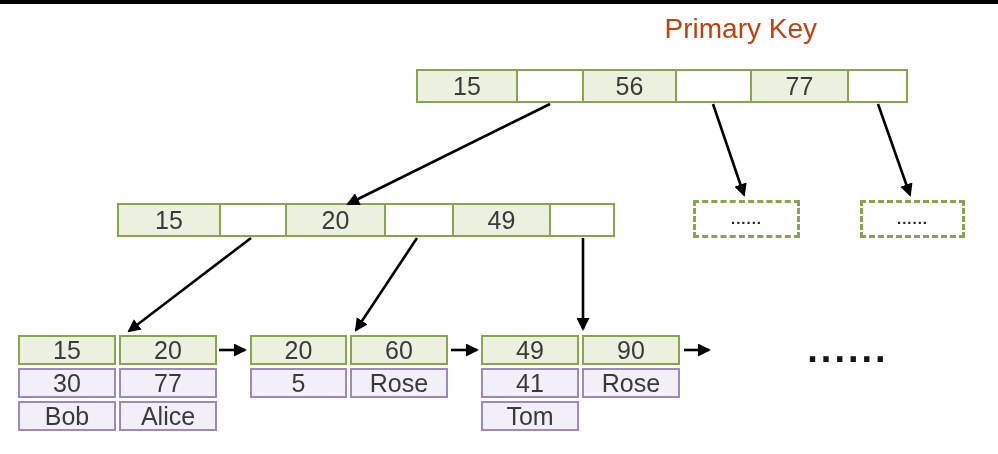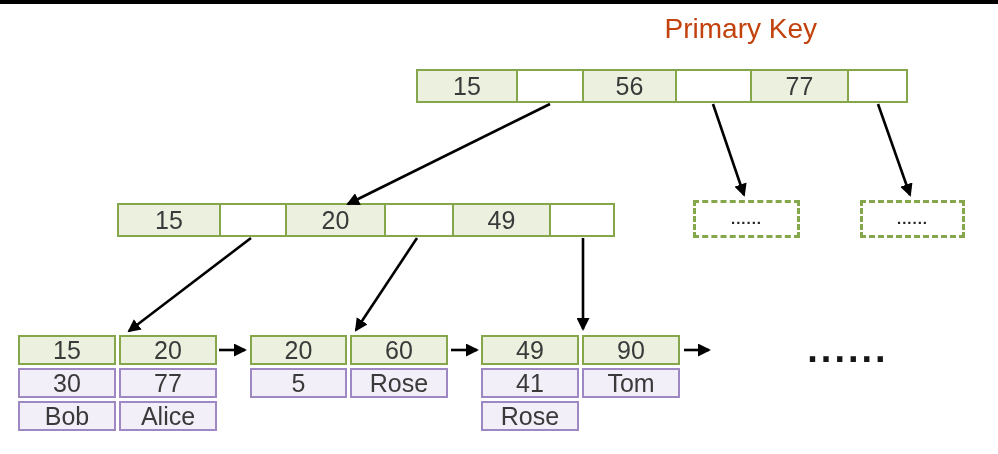--- a/index.html
+++ b/index.html
@@ -96,22 +96,22 @@
     <div class="lcell key">20</div>
     <div class="lcell key">60</div>
     <div class="lcell">5</div>
     <div class="lcell">Rose</div>
   </div>
 
   <div class="leaf" style="left:481px;top:335px;grid-template-columns:98px 98px;grid-auto-rows:30px;">
     <div class="lcell key">49</div>
     <div class="lcell key">90</div>
     <div class="lcell">41</div>
+    <div class="lcell">Rose</div>
     <div class="lcell">Tom</div>
-    <div class="lcell">Rose</div>
   </div>
 
   <div class="ellipsis">......</div>
 
   <svg class="arrows" viewBox="0 0 998 454">
     <defs>
       <marker id="ah" viewBox="0 0 10 10" refX="8.5" refY="5" markerWidth="5" markerHeight="5" orient="auto">
         <path d="M0,0 L10,5 L0,10 z" fill="#000"></path>
       </marker>
     </defs>

